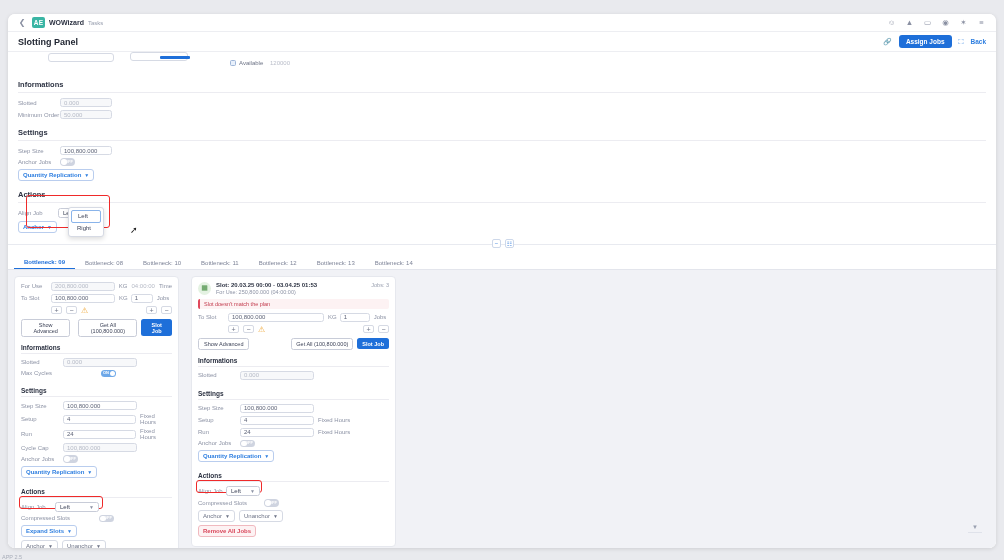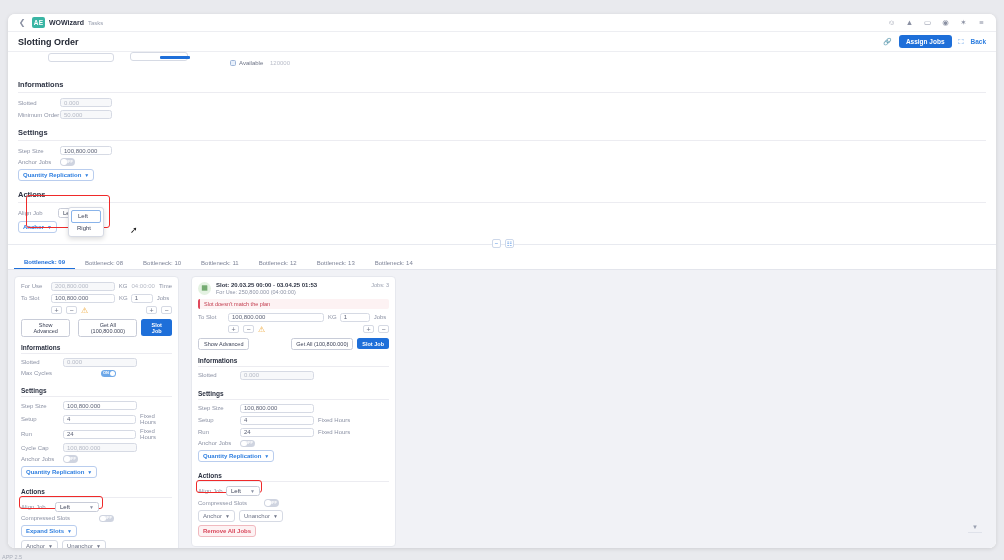--- a/index.html
+++ b/index.html
@@ -240,21 +240,21 @@
       <div class="ticon">☺</div>
       <div class="ticon">▲</div>
       <div class="ticon">▭</div>
       <div class="ticon">◉</div>
       <div class="ticon">✶</div>
       <div class="ticon">≡</div>
     </div>
   </div>
 
   <div class="pagehead">
-    <div class="page-title">Slotting Order</div>
+    <div class="page-title">Slotting Panel</div>
     <div class="pagehead-right">
       <span class="link-ico">🔗</span>
       <button class="btn-primary">Assign Jobs</button>
       <span class="link-ico">⛶</span>
       <button class="btn-plain">Back</button>
     </div>
   </div>
 
   <div class="body-scroll">
 

